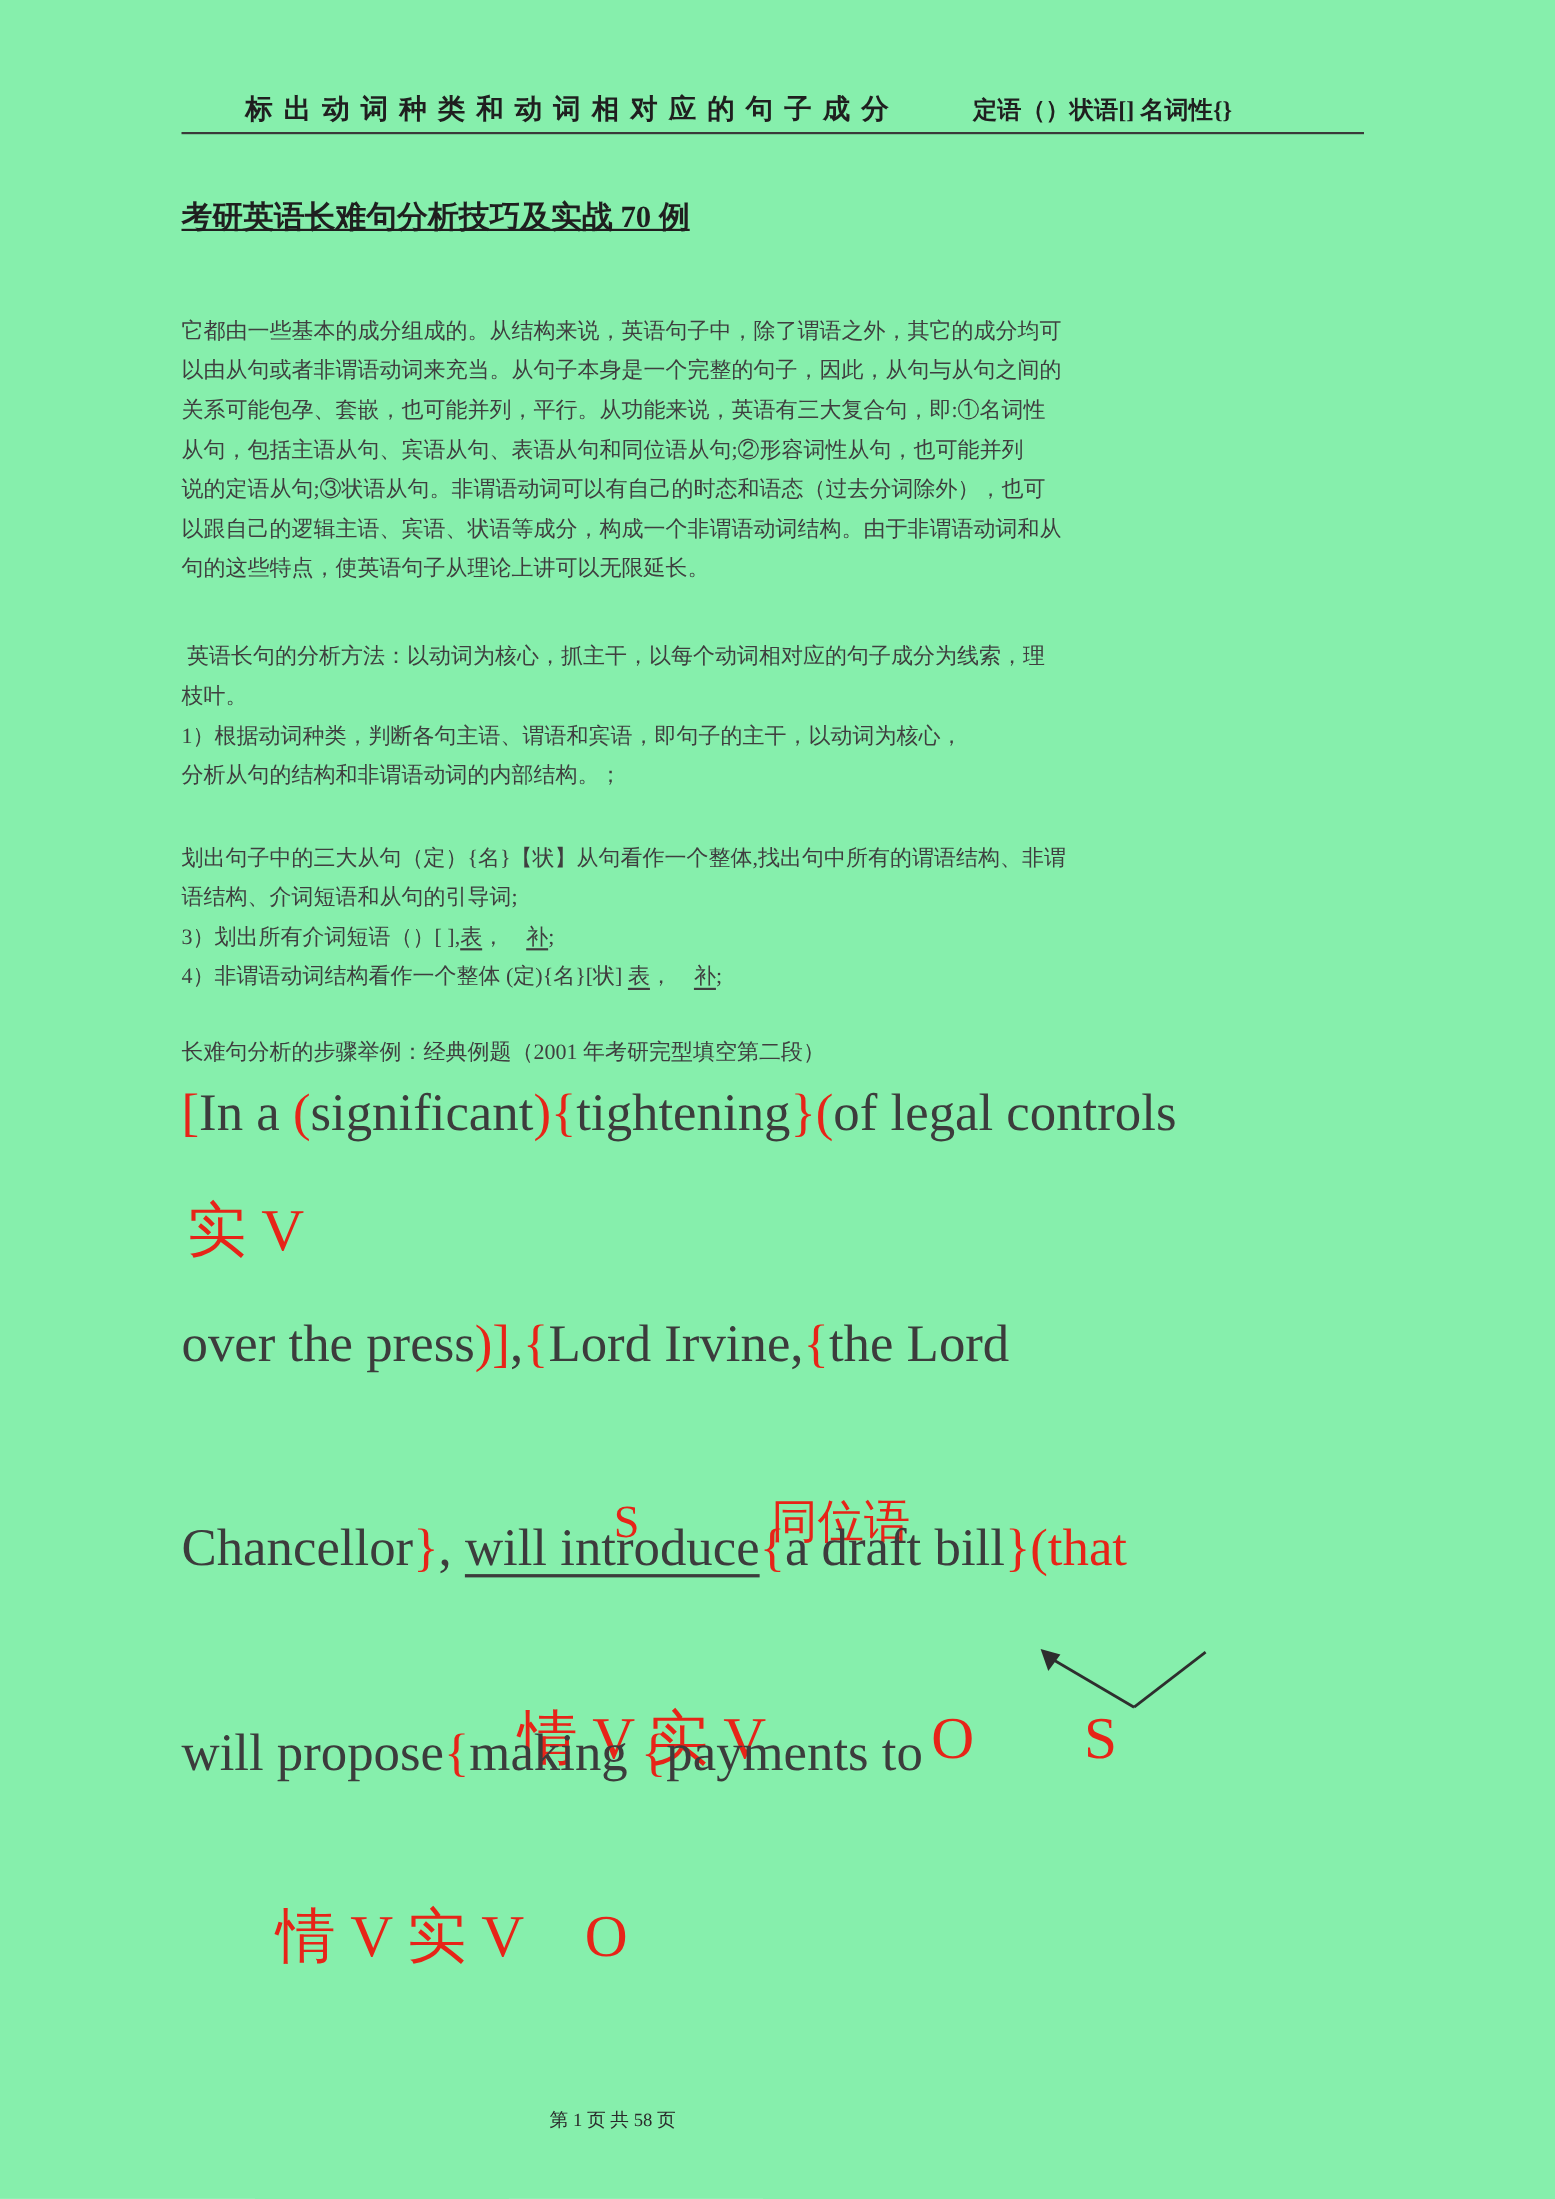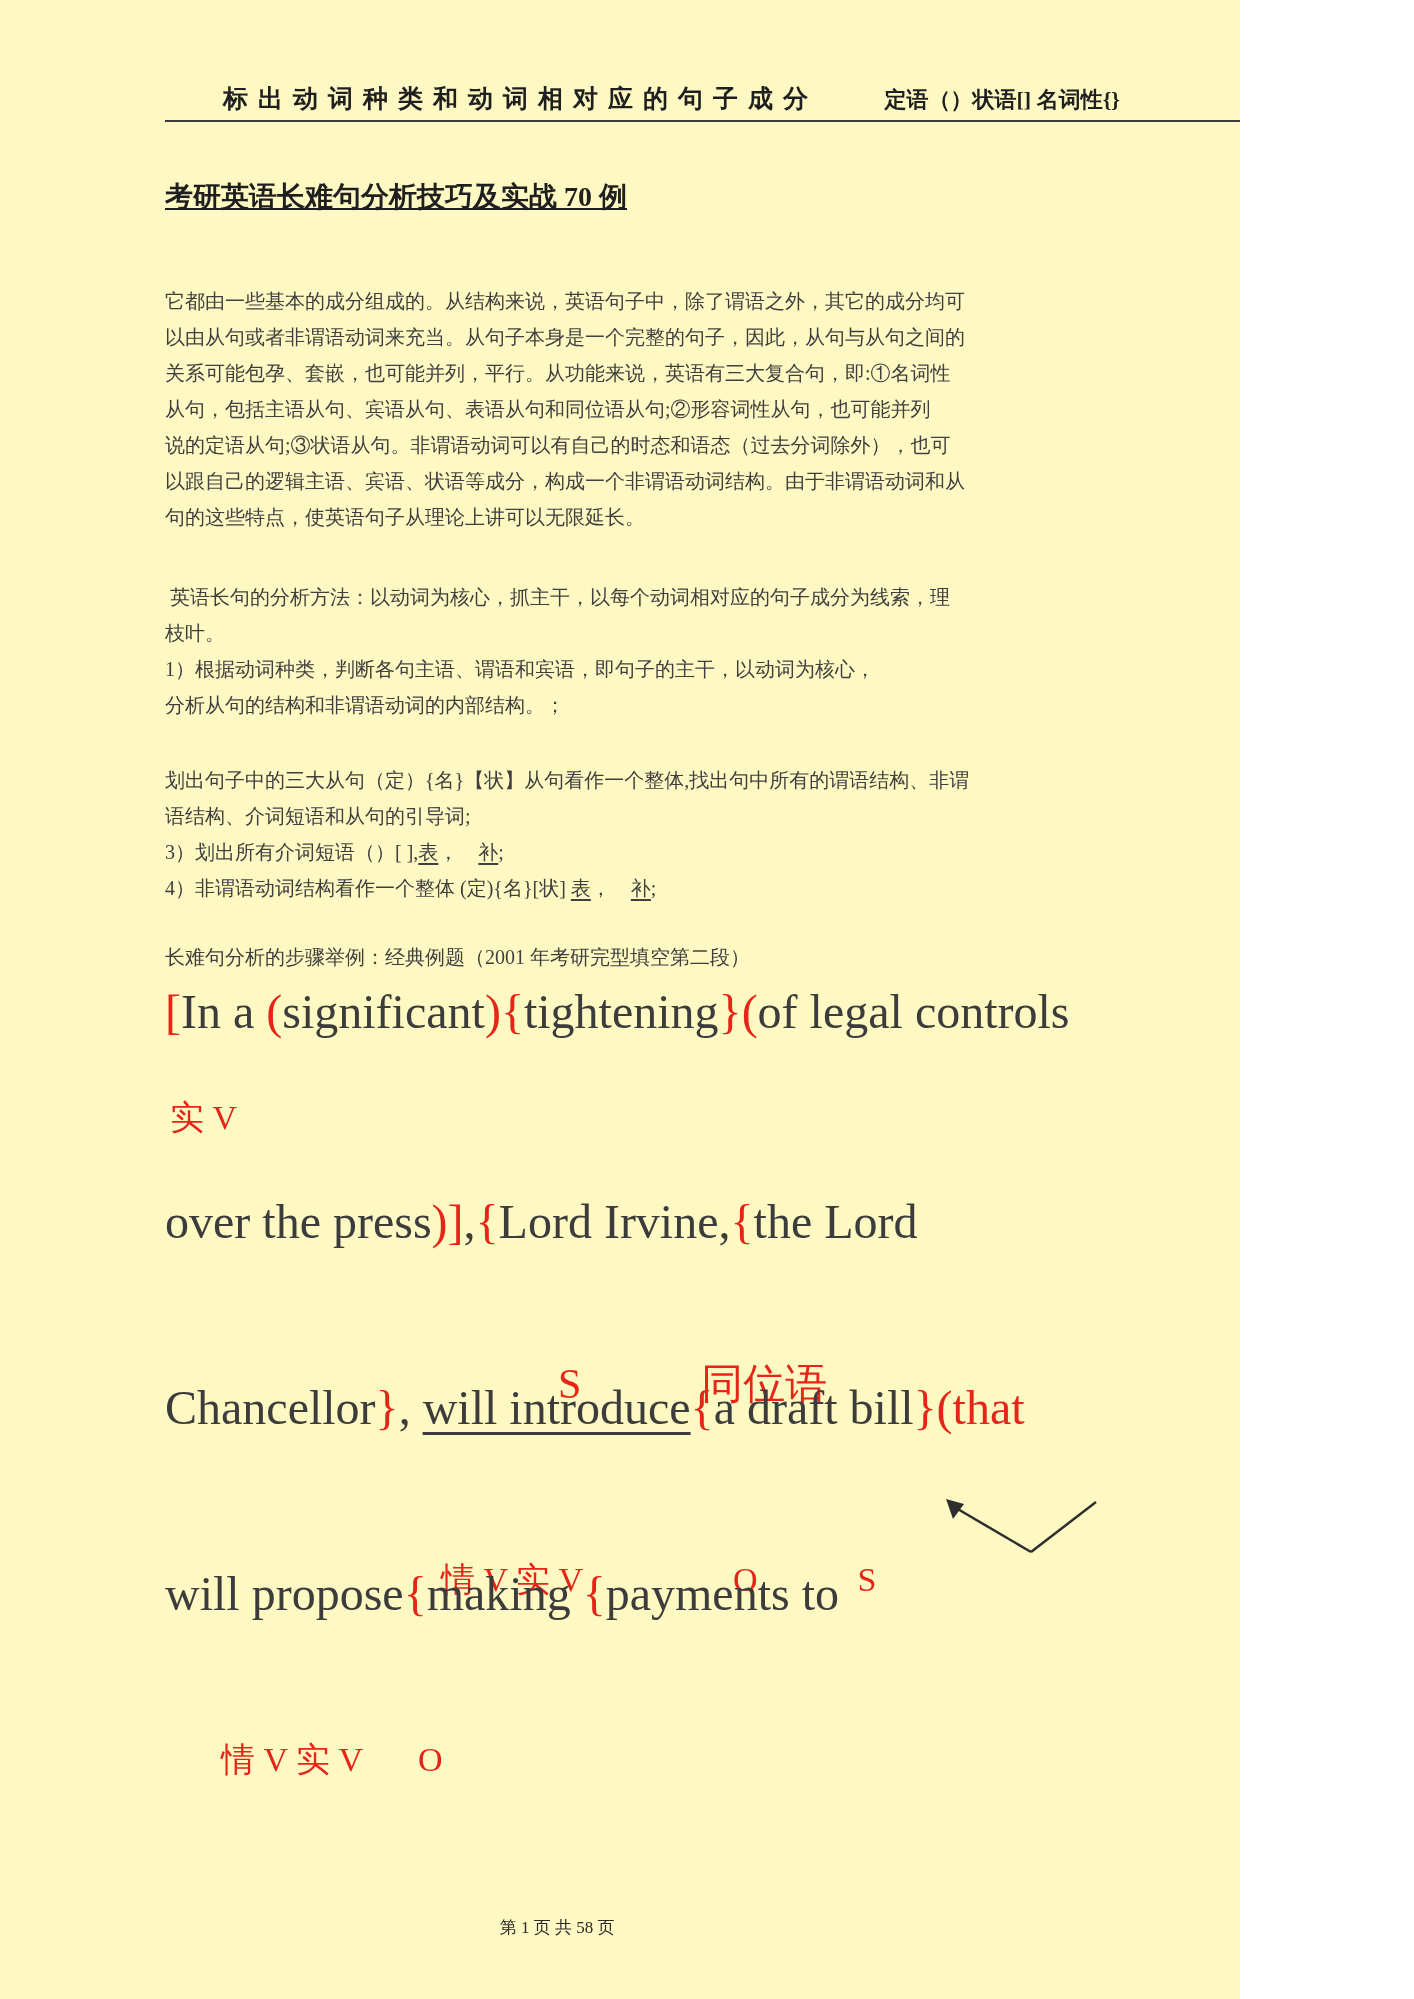--- a/index.html
+++ b/index.html
@@ -1,16 +1,16 @@
 <!DOCTYPE html>
 <html style="--red-color: #e72418;"><head>
 <meta charset="utf-8">
 <style>
   html,body{margin:0;padding:0;background:#ffffff;}
-  .page{position:relative;width:1240px;height:1999px;background:#fef9c3;overflow:hidden;
+  .page{position:relative;width:1414px;height:1999px;background:#86efac;overflow:hidden;
         font-family:"Liberation Serif","DejaVu Serif",serif;color:#3b3b3b;}
   
   .header{position:absolute;left:165px;top:82px;width:1075px;display:flex;align-items:flex-end;
           font-weight:bold;color:#1f1f1f;}
   .h-left{margin-left:58px;font-size:25px;letter-spacing:10px;white-space:pre;}
   .h-right{margin-left:auto;margin-right:120px;font-size:22px;white-space:pre;}
   .header-rule{position:absolute;left:165px;top:120px;width:1075px;height:0;border-top:2px solid #3a3a3a;}
   
   .title{position:absolute;left:165px;top:178px;width:892px;margin:0;
          font-size:28px;font-weight:bold;color:#1f1f1f;white-space:pre;text-decoration:underline;}
@@ -18,21 +18,21 @@
   .body-col{position:absolute;left:165px;top:283px;width:784px;font-size:20px;color:#3f3f3f;}
   .cn-line{height:36px;line-height:36px;white-space:pre;}
   .method{margin-top:44px;}
   .steps{margin-top:39px;}
   .example-intro{margin-top:33px;}
   .u{text-decoration:underline;text-underline-offset:4px;text-decoration-thickness:1.5px;}
   
   .big{font-size:48px;line-height:58px;height:58px;white-space:pre;color:#3c3c3c;}
   .big .u{text-decoration:underline;text-underline-offset:8px;text-decoration-thickness:3px;}
   .red{color:var(--red-color,#e72418);}
-  .label{font-size:34px;line-height:58px;height:58px;white-space:pre;font-weight:normal;}
+  .label{font-size:54px;line-height:58px;height:58px;white-space:pre;font-weight:normal;}
   .gap{display:inline-block;}
   .line-a{margin-top:8px;}
   .line-b{margin-top:48px;padding-left:5px;}
   .line-c{margin-top:46px;}
   .line-d{margin-top:46px;padding-left:330px;font-size:42px;}
   .gap-d{width:120px;}
   .line-e{margin-top:24px;}
   .line-f{margin-top:56px;padding-left:225px;}
   .gap-f1{width:150px;}
   .gap-f2{width:100px;}

